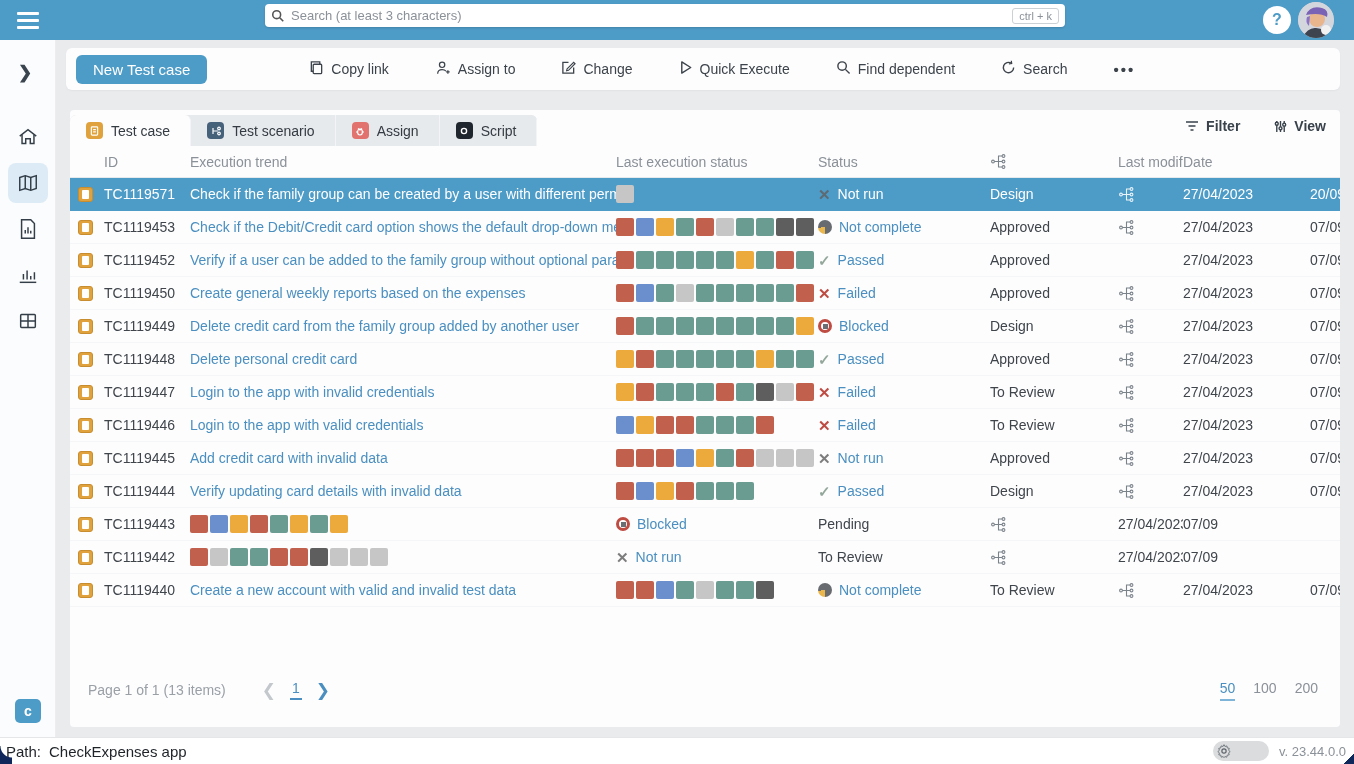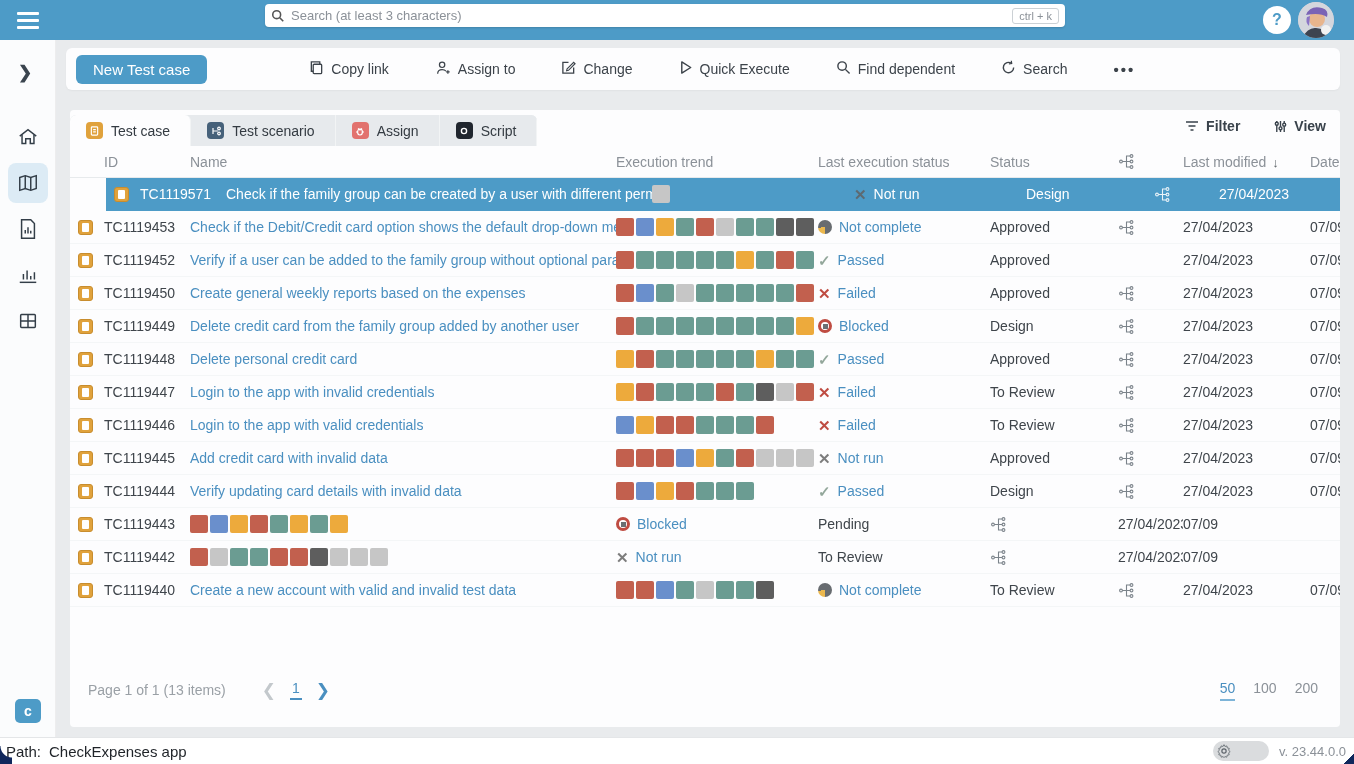--- a/index.html
+++ b/index.html
@@ -78,21 +78,21 @@
 
   .grid-row { display:grid;
     grid-template-columns:26px 86px 426px 202px 172px 128px 65px 127px 1fr;
     align-items:center; padding-left:8px; }
   .thead { height:32px; border-bottom:1px solid #e7eaec; color:#8b9198;
     font-size:14px; }
   .thead .hcell { white-space:nowrap; overflow:hidden; }
   .sort-arrow { font-size:13px; color:#5f6569; margin-left:6px; }
   .tbody .row { height:33px; font-size:14px; color:#3f454b; cursor:pointer;
     border-bottom:1px solid #f4f6f7; background:#fdfdfe; }
-  .tbody .row.selected { background:#4d9bc7; color:#fff; border-color:#4d9bc7;margin-left:36px; }
+  .tbody .row.selected { background:#4d9bc7; color:#fff; border-color:#4d9bc7; }
   .row .cell { white-space:nowrap; overflow:hidden; }
   .tc-ic { width:15px; height:15px; border-radius:3px; background:#e0a23c;
     border:1.5px solid #c88d2e; display:flex; align-items:center;
     justify-content:center; }
   .tc-ic i { display:block; width:7px; height:9px; background:#fff;
     border-radius:1px; }
   .name-link { color:#4a8fc0; text-decoration:none; }
   .row.selected .name-link { color:#fff; }
   .trend { display:flex; gap:2px; }
   .trend b { width:18px; height:18px; border-radius:2px; display:block; }
@@ -311,21 +311,20 @@
                 <circle cx="11" cy="5" r="1.6" fill="#fdfdfe"></circle>
             </svg>
             <span>View</span>
           </div>
         </div>
       </div>
 
       <div class="thead grid-row">
         <div class="hcell"></div>
         <div class="hcell">ID</div>
-        <div class="hcell">Name</div>
         <div class="hcell">Execution trend</div>
         <div class="hcell">Last execution status</div>
         <div class="hcell">Status</div>
         <div class="hcell hier">
           <svg width="17" height="17" viewBox="0 0 17 17" fill="none" stroke="currentColor" stroke-width="1.1">
             <circle cx="3" cy="8.5" r="1.4"></circle>
               <circle cx="13.5" cy="3" r="1.4"></circle>
               <circle cx="13.5" cy="8.5" r="1.4"></circle>
               <circle cx="13.5" cy="14" r="1.4"></circle>
             <path d="M4.4 8.5 H8.5 M8.5 8.5 V3 H12.1 M8.5 8.5 H12.1 M8.5 8.5 V14 H12.1"></path>

